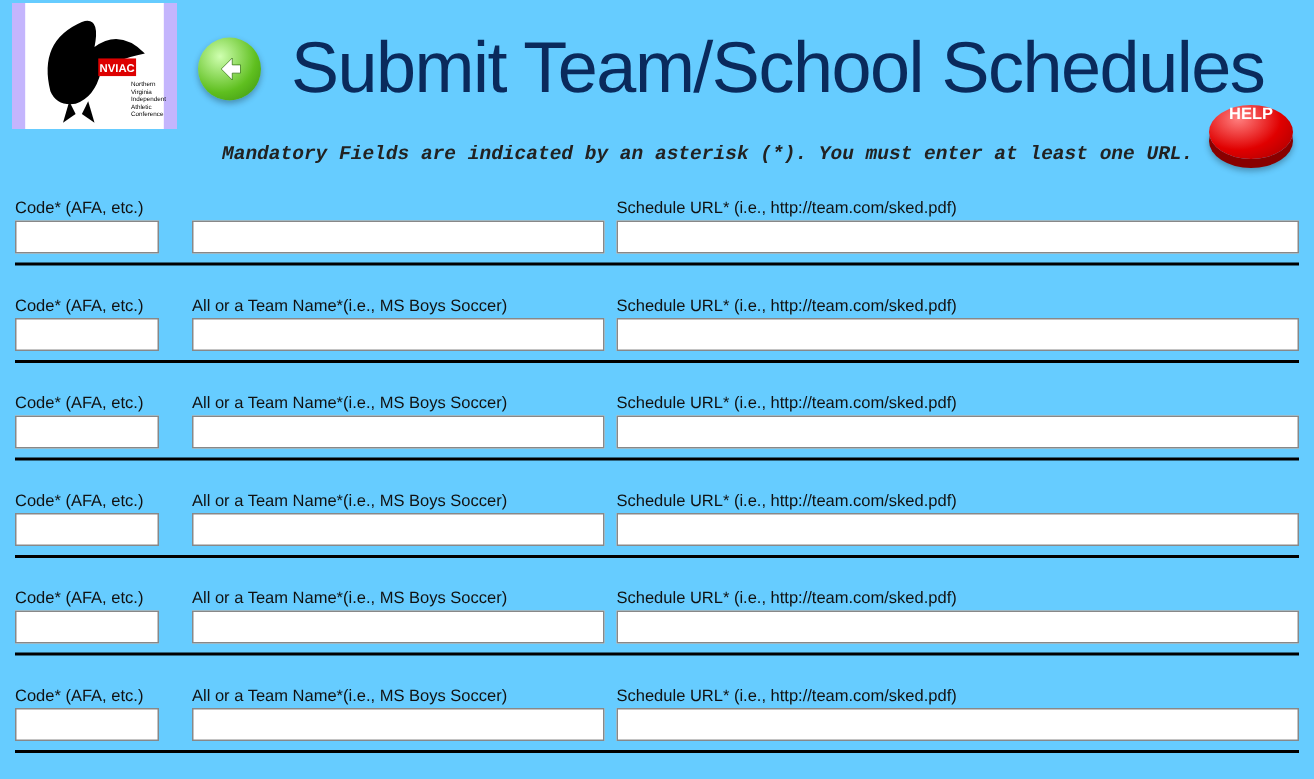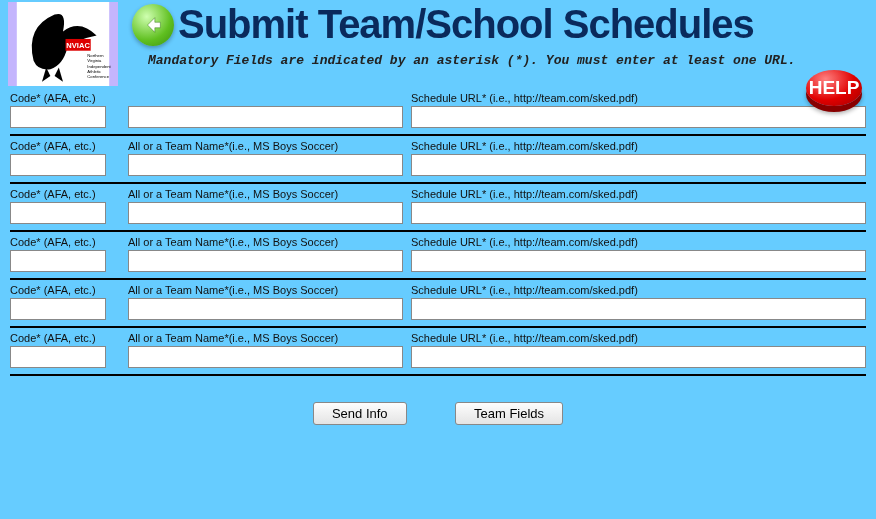--- a/index.html
+++ b/index.html
@@ -43,24 +43,24 @@
     display: flex;
     align-items: center;
     justify-content: center;
     box-shadow: 0 2px 4px rgba(0,0,0,0.3);
     cursor: pointer;
     flex-shrink: 0;
   }
   .back-btn svg { width: 22px; height: 22px; }
   h1 {
     font-family: Verdana, sans-serif;
-    font-size: 40px;
-    font-weight: bold;
+    font-size: 48px;
+    font-weight: normal;
     color: #0a2a5c;
-    margin: 0;
+    margin: 16px;
     letter-spacing: -1px;
   }
   .subhead {
     font-style: italic;
     font-weight: bold;
     font-size: 13px;
     color: #222;
     margin: 6px 0 0 16px;
     font-family: Liberation Mono, monospace;
   }
@@ -71,41 +71,41 @@
     width: 56px;
     height: 44px;
     cursor: pointer;
   }
   .help-btn .oval {
     width: 56px;
     height: 36px;
     background: radial-gradient(ellipse at 35% 25%, #ff8080, #e00000 55%, #a00000);
     border-radius: 50%;
     display: flex;
-    align-items: center;
+    align-items: flex-start;
     justify-content: center;
     color: #fff;
     font-weight: bold;
-    font-size: 19px;
+    font-size: 11px;
     box-shadow: 0 6px 0 #880000, 0 8px 4px rgba(0,0,0,0.3);
   }
   .form {
     padding: 4px 10px 0 10px;
   }
   .row {
     display: flex;
     align-items: flex-end;
     gap: 8px;
     border-bottom: 2px solid #000;
     padding: 2px 0 6px 0;
     margin-bottom: 2px;
   }
   .col-code { width: 110px; }
   .col-team { width: 275px; }
-  .col-url  { flex: 1; }
+  .col-url  { flex: 1; margin-top: 17px; }
   .lbl {
     font-size: 11px;
     color: #111;
     margin-bottom: 2px;
     white-space: nowrap;
   }
   input[type=text] {
     width: 100%;
     height: 22px;
     border: 1px solid #888;

